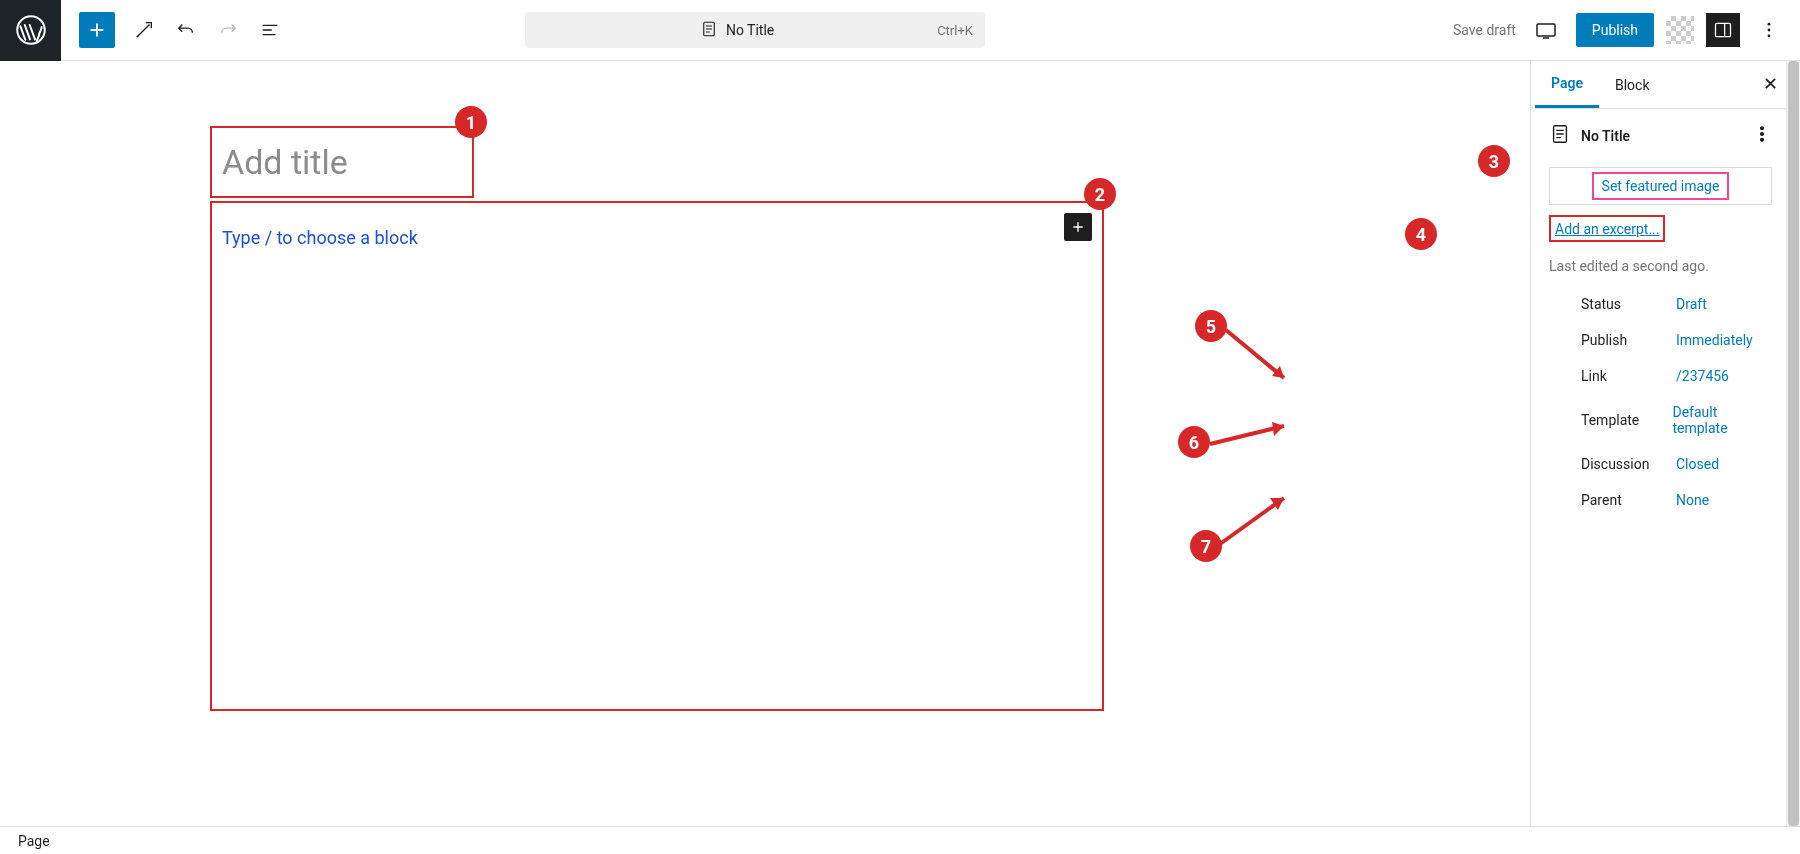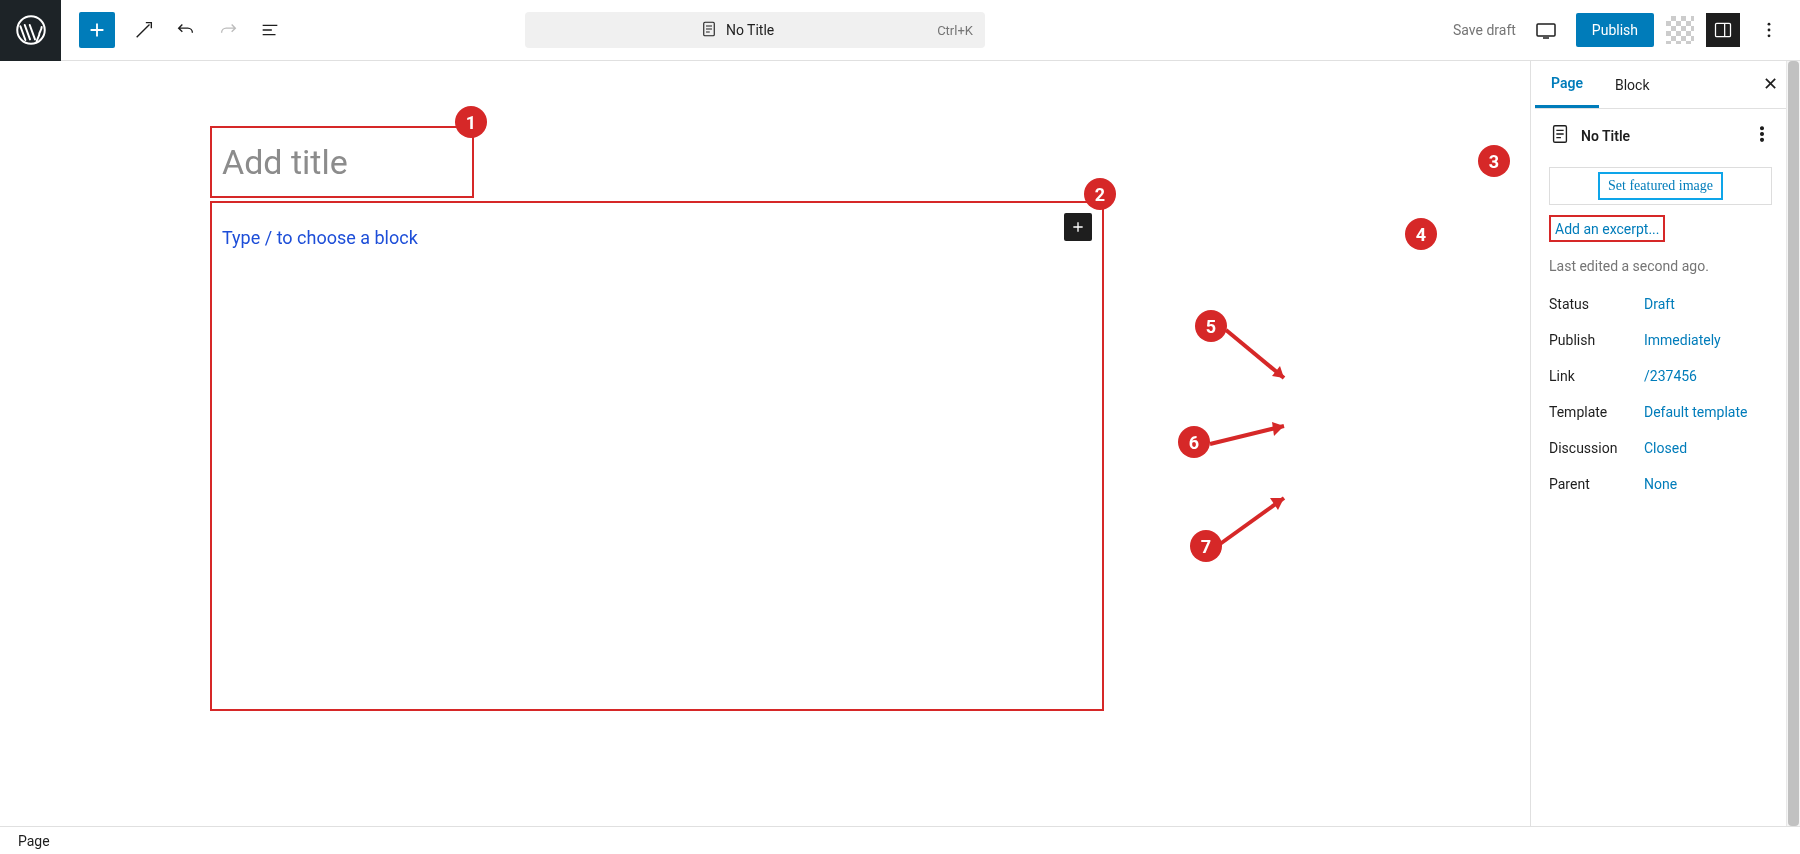--- a/index.html
+++ b/index.html
@@ -51,30 +51,30 @@
   .sb-tab { padding:0 16px; font-size:14px; height:100%; display:flex; align-items:center; }
   .sb-tab.active { font-weight:600; border-bottom:3px solid #007cba; color:#007cba; }
   .sb-close { position:absolute; right:8px; top:12px; font-size:18px; }
 
   .sb-doc { display:flex; align-items:center; padding:14px 14px; gap:10px; }
   .sb-doc svg { width:22px; height:22px; stroke:#1e1e1e; fill:none; stroke-width:1.5; }
   .sb-doc-title { font-size:14px; font-weight:600; flex:1; }
   .sb-doc-more svg { width:20px; height:20px; fill:#1e1e1e; }
 
   .feat-btn-wrap { margin:4px 14px 10px; height:38px; border:1px solid #ddd; display:flex; align-items:center; justify-content:center; }
-  .feat-btn { color:#007cba; font-size:14px; border:2px solid #0ea5e9; padding: 4px 8px; font-family: Liberation Serif, serif;}
+  .feat-btn { color:#007cba; font-size:14px; border:2px solid #ec4899; padding: 4px 8px;}
 
   .excerpt-wrap { margin:8px 14px 0; }
   .excerpt-link { border:2px solid #d62828; padding:2px 4px; display:inline-block; }
-  .excerpt-link span { color:#007cba; font-size:14px; }
+  .excerpt-link span { color:#007cba; text-decoration:underline; font-size:14px; }
   .last-edited { color:#757575; font-size:14px; margin:16px 14px 12px; }
 
   .meta-rows { margin:0 14px; }
   .meta-row { display:flex; align-items:center; padding:10px 0; font-size:14px; }
-  .meta-row .mlabel { width:95px; color:#1e1e1e; }
+  .meta-row .mlabel { width:95px; color:#1e1e1e;margin-left:32px; }
   .meta-row .mvalue { color:#007cba; }
 
   
   .statusbar { position:absolute; left:0; right:0; bottom:0; height:28px; border-top:1px solid #e0e0e0; display:flex; align-items:center; padding-left:18px; font-size:14px; color:#1e1e1e; background:#fff; }
 
   
   .scrollbar-track { position:absolute; top:61px; right:0; bottom:28px; width:14px; background:#f5f5f5; border-left:1px solid #e8e8e8; }
   .scrollbar-thumb { position:absolute; top:0; left:1px; right:1px; height:100%; background:#c1c1c1; border-radius:4px; }
 
   

